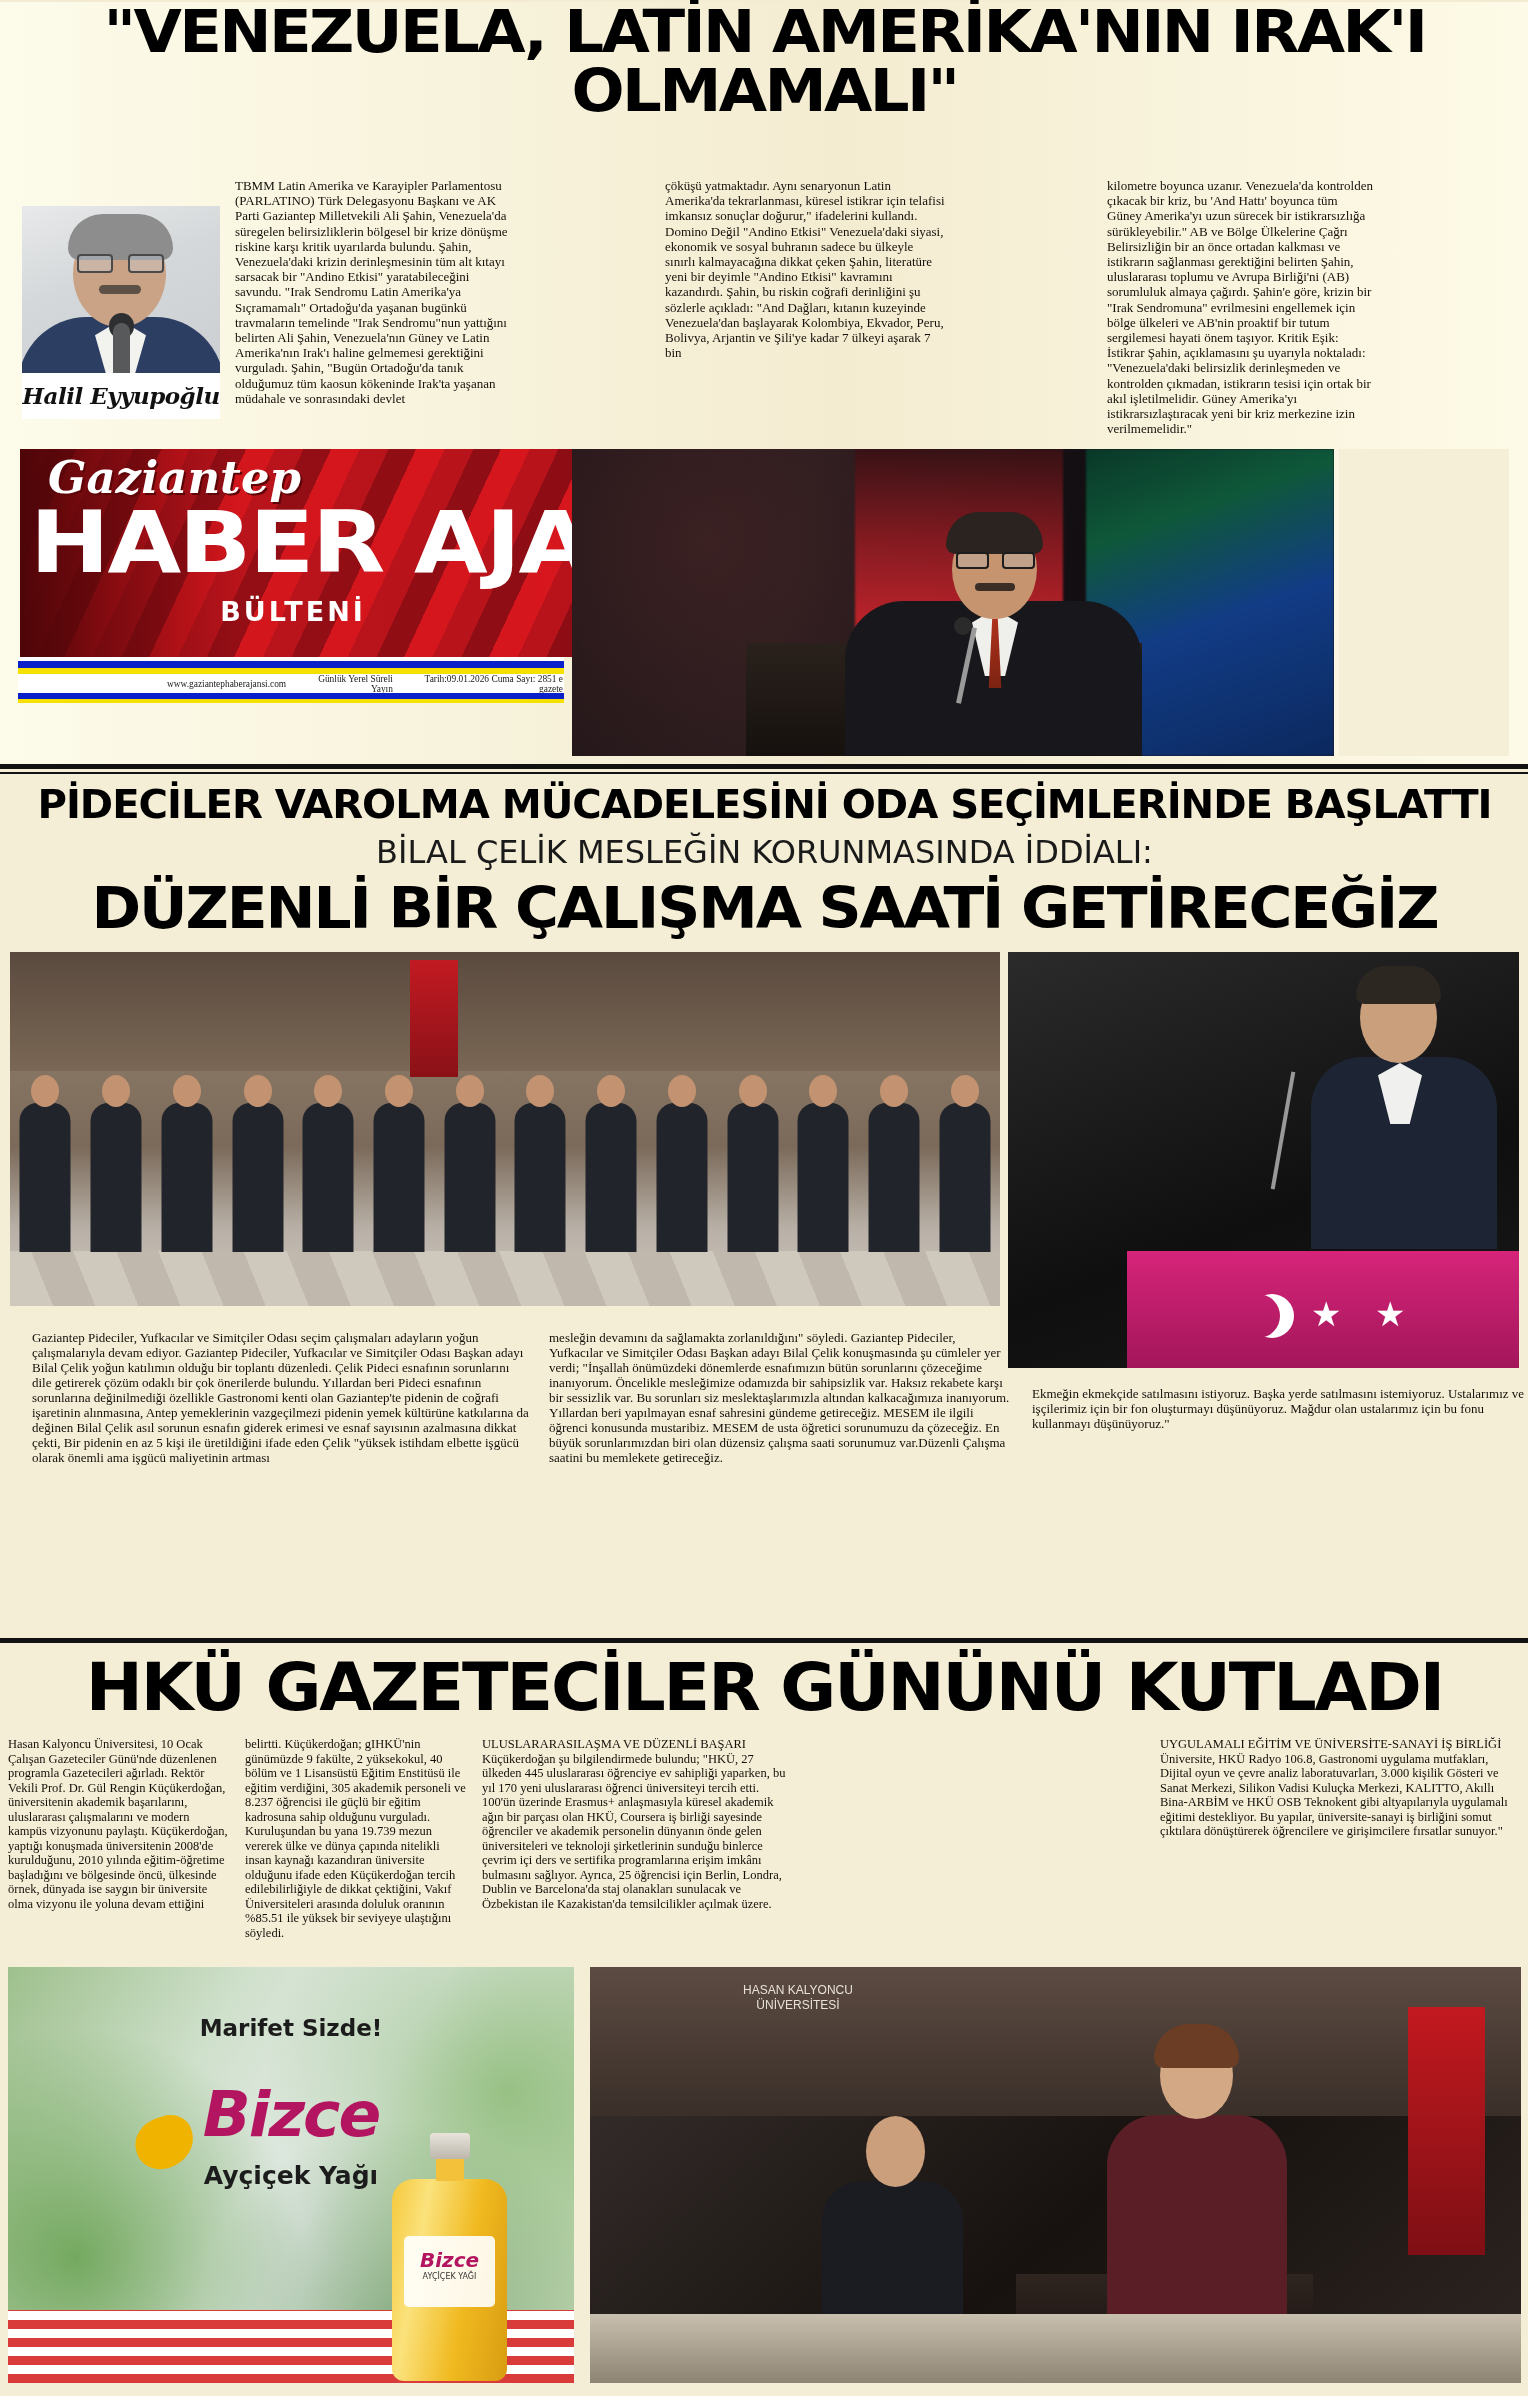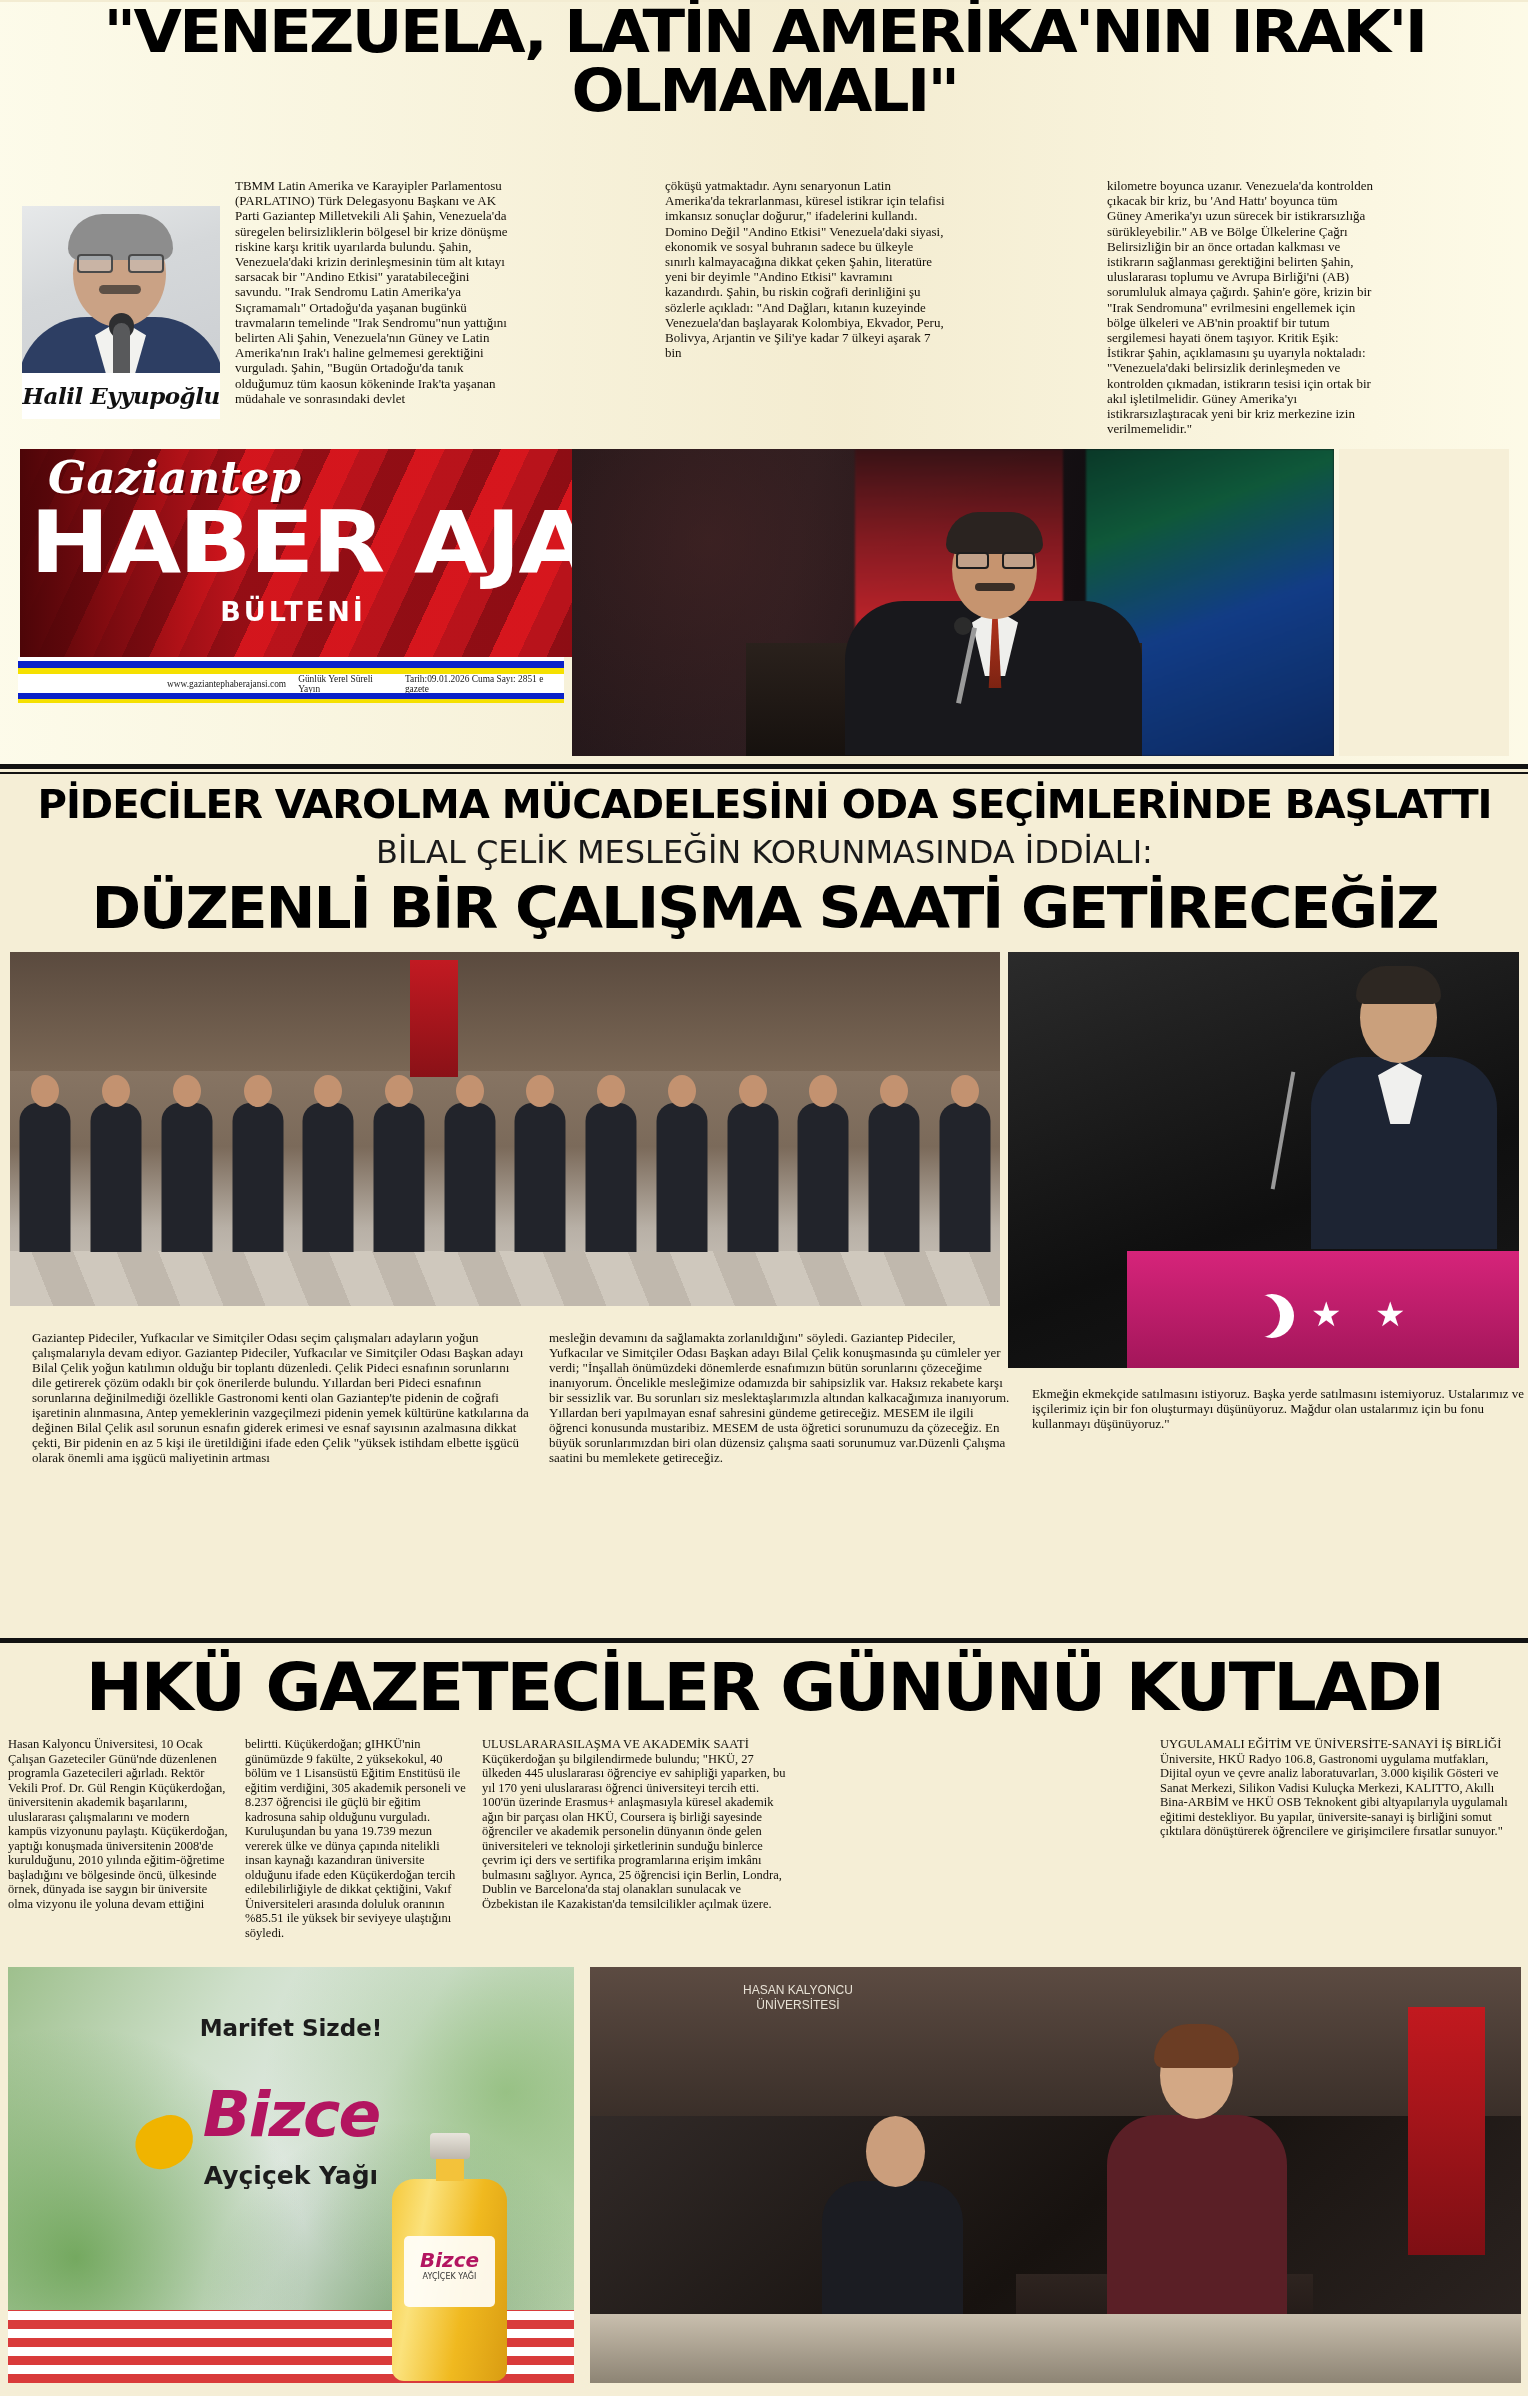--- a/index.html
+++ b/index.html
@@ -77,21 +77,21 @@
             font-family:"DejaVu Sans", sans-serif; font-weight:bold; font-size:27px;
             color:#fff; letter-spacing:3px; }
   .mh-strip { position:absolute; left:18px; top:655px; width:546px; height:46px;
               background:#fff; }
   .mh-strip .bar1 { position:absolute; left:0; top:4px;  width:546px; height:7px;  background:#0a21c9; }
   .mh-strip .bar2 { position:absolute; left:0; top:11px; width:546px; height:6px;  background:#f5e000; }
   .mh-strip .bar3 { position:absolute; left:0; top:36px; width:546px; height:6px;  background:#0a21c9; }
   .mh-strip .bar4 { position:absolute; left:0; top:42px; width:546px; height:4px;  background:#f5e000; }
   .mh-info { position:absolute; left:149px; top:18px; width:396px; height:17px;
              font-family:"Liberation Serif", serif; font-size:9.4px; color:#1a1a1a;
-             display:flex; gap:12px; align-items:center; }
+             display:flex; gap:12px; align-items:center;text-align:right; }
   .mh-info b { font-weight:normal; }
 
   
   .hero1 { position:absolute; left:572px; top:447px; width:762px; height:307px;
            overflow:hidden; background:#120d10; }
   .h1-bg  { position:absolute; inset:0;
             background:
               radial-gradient(circle at 18% 30%, rgba(80,40,40,.55), transparent 52%),
               linear-gradient(100deg,#1c1417 0%,#241a1d 30%,#120e11 65%,#1a1316 100%); }
   .h1-flagR { position:absolute; right:0; top:0; width:248px; height:307px;
@@ -422,21 +422,21 @@
     <div class="s2-col s2c3">Ekmeğin ekmekçide satılmasını istiyoruz. Başka yerde satılmasını istemiyoruz. Ustalarımız ve işçilerimiz için bir fon oluşturmayı düşünüyoruz. Mağdur olan ustalarımız için bu fonu kullanmayı düşünüyoruz."</div>
   </div>
 
   <div class="sec3">
     <div class="s3-rule"></div>
     <div class="s3-h">HKÜ GAZETECİLER GÜNÜNÜ KUTLADI</div>
 
     <div class="s3-col s3c1">Hasan Kalyoncu Üniversitesi, 10 Ocak Çalışan Gazeteciler Günü'nde düzenlenen programla Gazetecileri ağırladı. Rektör Vekili Prof. Dr. Gül Rengin Küçükerdoğan, üniversitenin akademik başarılarını, uluslararası çalışmalarını ve modern kampüs vizyonunu paylaştı. Küçükerdoğan, yaptığı konuşmada üniversitenin 2008'de kurulduğunu, 2010 yılında eğitim-öğretime başladığını ve bölgesinde öncü, ülkesinde örnek, dünyada ise saygın bir üniversite olma vizyonu ile yoluna devam ettiğini</div>
     <div class="s3-col s3c2">belirtti. Küçükerdoğan; gIHKÜ'nin günümüzde 9 fakülte, 2 yüksekokul, 40 bölüm ve 1 Lisansüstü Eğitim Enstitüsü ile eğitim verdiğini, 305 akademik personeli ve 8.237 öğrencisi ile güçlü bir eğitim kadrosuna sahip olduğunu vurguladı. Kuruluşundan bu yana 19.739 mezun vererek ülke ve dünya çapında nitelikli insan kaynağı kazandıran üniversite olduğunu ifade eden Küçükerdoğan  tercih edilebilirliğiyle de dikkat çektiğini, Vakıf Üniversiteleri arasında doluluk oranının %85.51 ile yüksek bir seviyeye ulaştığını söyledi.</div>
     <div class="s3-col s3c3">
-      <div>ULUSLARARASILAŞMA VE AKADEMİK SAATİ</div>
+      <div>ULUSLARARASILAŞMA VE DÜZENLİ BAŞARI</div>
       <div>Küçükerdoğan şu bilgilendirmede bulundu; "HKÜ, 27 ülkeden 445 uluslararası öğrenciye ev sahipliği yaparken, bu yıl 170 yeni uluslararası öğrenci üniversiteyi tercih etti. 100'ün üzerinde Erasmus+ anlaşmasıyla küresel akademik ağın bir parçası olan HKÜ, Coursera iş birliği sayesinde öğrenciler ve akademik personelin dünyanın önde gelen üniversiteleri ve teknoloji şirketlerinin sunduğu binlerce çevrim içi ders ve sertifika programlarına erişim imkânı bulmasını sağlıyor. Ayrıca, 25 öğrencisi için Berlin, Londra, Dublin ve Barcelona'da staj olanakları sunulacak ve Özbekistan ile Kazakistan'da temsilcilikler açılmak üzere.</div>
     </div>
     <div class="s3-col s3c5">
       <div>UYGULAMALI EĞİTİM VE ÜNİVERSİTE-SANAYİ İŞ BİRLİĞİ</div>
       <div>Üniversite, HKÜ Radyo 106.8, Gastronomi uygulama mutfakları, Dijital oyun ve çevre analiz laboratuvarları, 3.000 kişilik Gösteri ve Sanat Merkezi, Silikon Vadisi Kuluçka Merkezi, KALITTO, Akıllı Bina-ARBİM ve HKÜ OSB Teknokent gibi altyapılarıyla uygulamalı eğitimi destekliyor. Bu yapılar, üniversite-sanayi iş birliğini somut çıktılara dönüştürerek öğrencilere ve girişimcilere fırsatlar sunuyor."</div>
     </div>
 
     <div class="ad-left">
       <div class="adl-bg"></div>
       <div class="adl-blur"></div>

